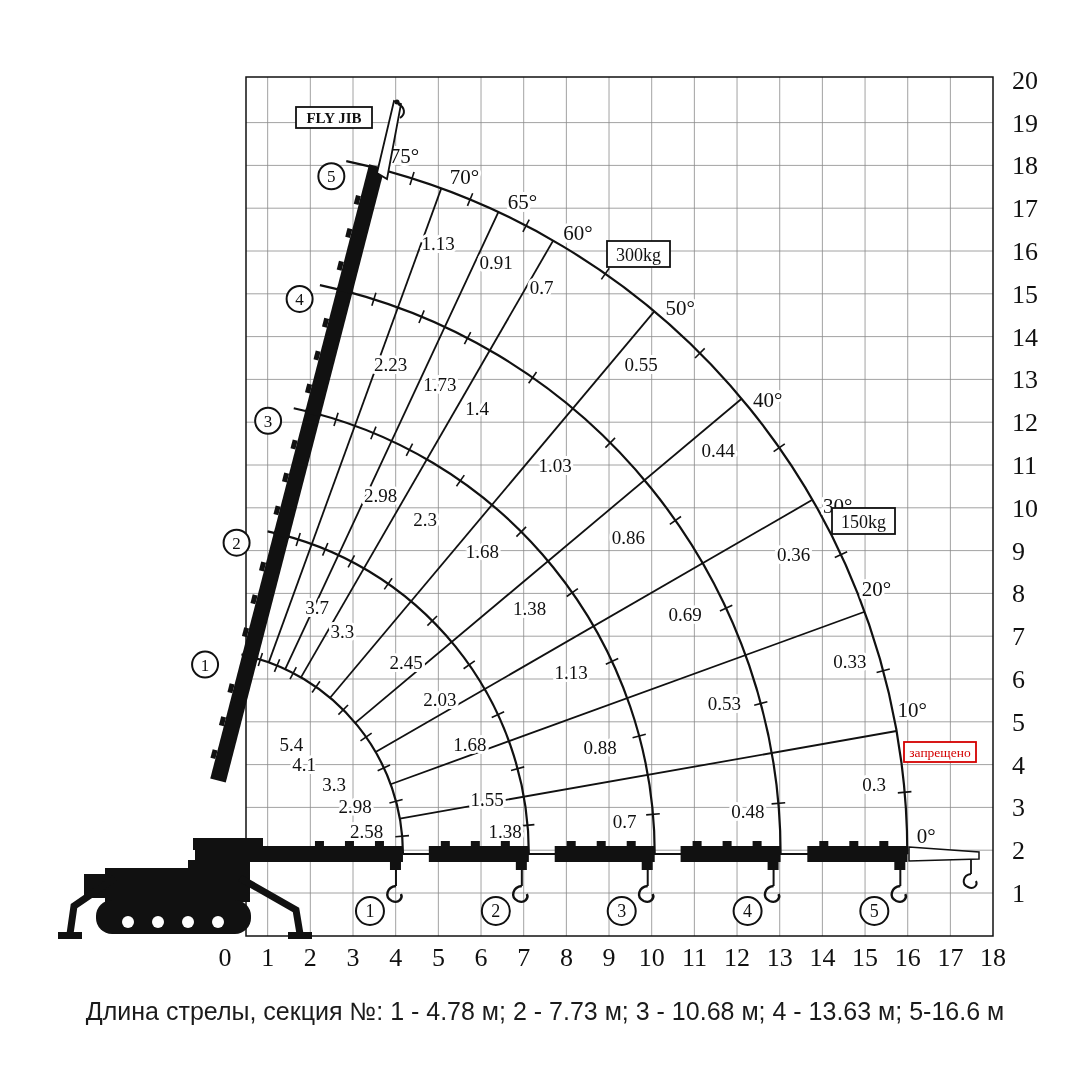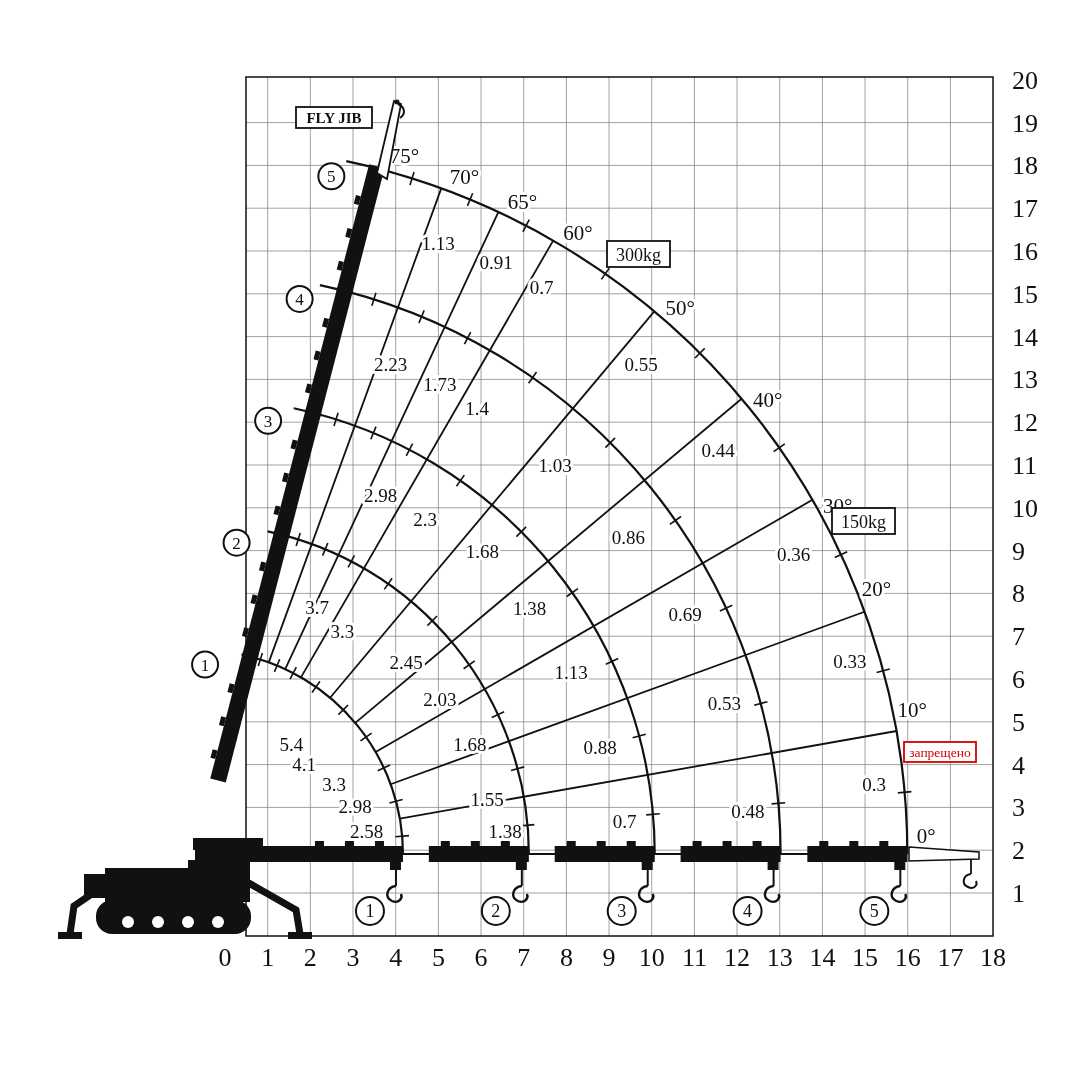--- a/index.html
+++ b/index.html
@@ -372,13 +372,14 @@
       <circle cx="158" cy="922" r="6" fill="#fff"></circle>
       <circle cx="188" cy="922" r="6" fill="#fff"></circle>
       <circle cx="218" cy="922" r="6" fill="#fff"></circle>
       <path d="M115 878 L74 906 L70 934" stroke="#111" stroke-width="7" fill="none"></path>
       <rect x="58" y="932" width="24" height="7" fill="#111"></rect>
       <path d="M240 878 L296 910 L300 934" stroke="#111" stroke-width="7" fill="none"></path>
       <rect x="288" y="932" width="24" height="7" fill="#111"></rect>
     </g>
   </svg>
 
+  <div class="caption">Длина стрелы, секция №: 1 - 4.78 м; 2 - 7.73 м; 3 - 10.68 м; 4 - 13.63 м; 5-16.6 м</div>
 </div>
 
 </body></html>

